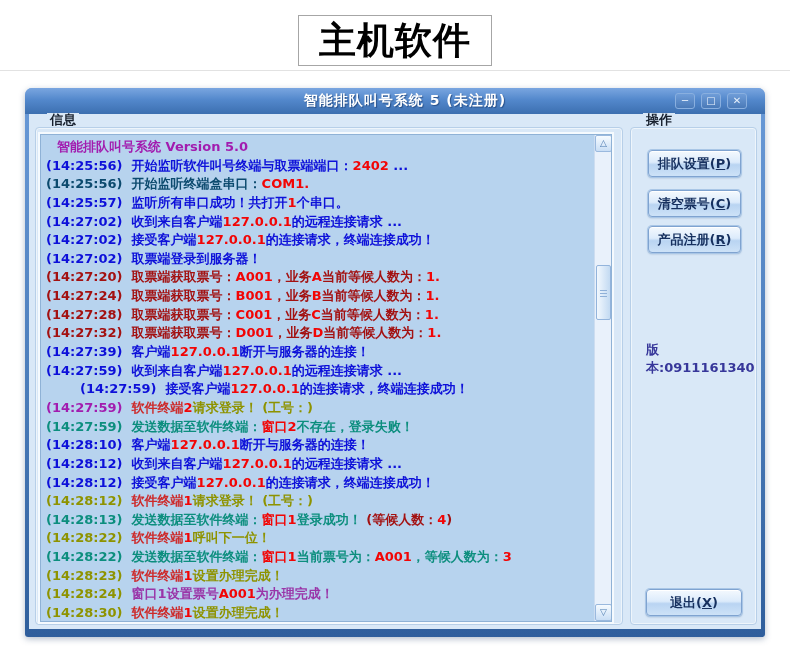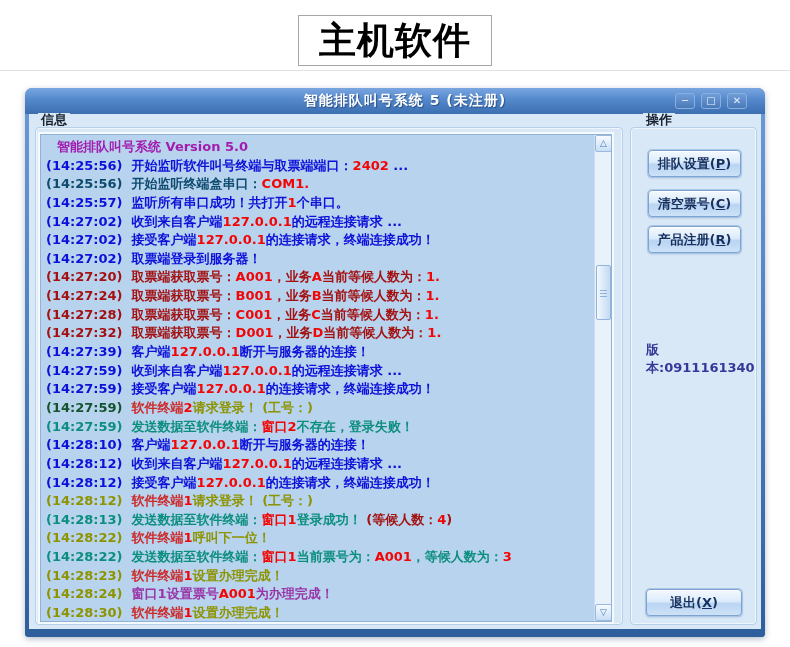--- a/index.html
+++ b/index.html
@@ -46,21 +46,21 @@
   }
 
   
   .grp{ position:absolute; border:1px solid #b7cfe8; border-radius:4px; box-shadow:inset 0 0 0 1px rgba(255,255,255,.55); }
   .grp-label{
     position:absolute; font-size:13px; font-weight:bold; color:#17202e;
     background:#d9e8f7; padding:0 3px; line-height:14px;
   }
   #grp-info{ left:6px; top:13px; width:588px; height:498px; }
   #grp-ops { left:601px; top:13px; width:127px; height:498px; }
-  #lbl-info{ left:9px;  top:-1px; }
+  #lbl-info{ left:18px;  top:-1px; }
   #lbl-ops { left:614px; top:-1px; }
 
   
   .log-list{
     position:absolute; left:11px; top:20px; width:572px; height:488px;
     background:#b7d3ee; border:1px solid #8fb2d6;
     box-shadow:0 0 0 2px #f5fafe; overflow:hidden;
   }
   .log-rows{ position:absolute; left:0; top:0; width:553px; height:100%; padding:3px 0 0 5px; overflow:hidden; }
   .log-row{ height:18.65px; line-height:18.65px; font-size:13px; font-weight:bold; white-space:pre; }
@@ -141,22 +141,22 @@
             <div class="log-row"><span style="color: rgb(13, 16, 217);">(14:25:57)  监听所有串口成功！共打开</span><span style="color: rgb(242, 5, 5);">1</span><span style="color: rgb(13, 16, 217);">个串口。</span></div>
             <div class="log-row"><span style="color: rgb(13, 16, 217); text-align: center;">(14:27:02)  收到来自客户端</span><span style="color: rgb(242, 5, 5);">127.0.0.1</span><span style="color: rgb(13, 16, 217);">的远程连接请求 ...</span></div>
             <div class="log-row"><span style="color: rgb(13, 16, 217); text-align: right;">(14:27:02)  接受客户端</span><span style="color: rgb(242, 5, 5);">127.0.0.1</span><span style="color: rgb(13, 16, 217);">的连接请求，终端连接成功！</span></div>
             <div class="log-row"><span style="color: rgb(13, 16, 217);">(14:27:02)  取票端登录到服务器！</span></div>
             <div class="log-row"><span style="color: rgb(163, 17, 17);">(14:27:20)  取票端获取票号：</span><span style="color: rgb(242, 5, 5);">A001</span><span style="color: rgb(163, 17, 17);">，业务</span><span style="color: rgb(242, 5, 5);">A</span><span style="color: rgb(163, 17, 17);">当前等候人数为：</span><span style="color: rgb(242, 5, 5);">1.</span></div>
             <div class="log-row"><span style="color: rgb(163, 17, 17);">(14:27:24)  取票端获取票号：</span><span style="color: rgb(242, 5, 5);">B001</span><span style="color: rgb(163, 17, 17);">，业务</span><span style="color: rgb(242, 5, 5);">B</span><span style="color: rgb(163, 17, 17);">当前等候人数为：</span><span style="color: rgb(242, 5, 5);">1.</span></div>
             <div class="log-row"><span style="color: rgb(163, 17, 17);">(14:27:28)  取票端获取票号：</span><span style="color: rgb(242, 5, 5);">C001</span><span style="color: rgb(163, 17, 17);">，业务</span><span style="color: rgb(242, 5, 5);">C</span><span style="color: rgb(163, 17, 17);">当前等候人数为：</span><span style="color: rgb(242, 5, 5);">1.</span></div>
             <div class="log-row"><span style="color: rgb(163, 17, 17);">(14:27:32)  取票端获取票号：</span><span style="color: rgb(242, 5, 5); margin-top: 22px;">D001</span><span style="color: rgb(163, 17, 17);">，业务</span><span style="color: rgb(242, 5, 5);">D</span><span style="color: rgb(163, 17, 17);">当前等候人数为：</span><span style="color: rgb(242, 5, 5);">1.</span></div>
             <div class="log-row"><span style="color: rgb(13, 16, 217);">(14:27:39)  客户端</span><span style="color: rgb(242, 5, 5);">127.0.0.1</span><span style="color: rgb(13, 16, 217);">断开与服务器的连接！</span></div>
             <div class="log-row"><span style="color: rgb(13, 16, 217);">(14:27:59)  收到来自客户端</span><span style="color: rgb(242, 5, 5);">127.0.0.1</span><span style="color: rgb(13, 16, 217);">的远程连接请求 ...</span></div>
-            <div class="log-row"><span style="color: rgb(13, 16, 217);">(14:27:59)  接受客户端</span><span style="color: rgb(242, 5, 5);">127.0.0.1</span><span style="color: rgb(13, 16, 217);">的连接请求，终端连接成功！</span></div>
-            <div class="log-row"><span style="color: #14532d; margin-top: 36px;">(14:27:59)  </span><span style="color: rgb(205, 42, 42);">软件终端</span><span style="color: rgb(242, 5, 5);">2</span><span style="color: rgb(142, 147, 0);">请求登录！ (工号：)</span></div>
+            <div class="log-row"><span style="color: rgb(13, 16, 217); margin-left: 34px;">(14:27:59)  接受客户端</span><span style="color: rgb(242, 5, 5);">127.0.0.1</span><span style="color: rgb(13, 16, 217);">的连接请求，终端连接成功！</span></div>
+            <div class="log-row"><span style="color: #a21caf; margin-top: 36px;">(14:27:59)  </span><span style="color: rgb(205, 42, 42);">软件终端</span><span style="color: rgb(242, 5, 5);">2</span><span style="color: rgb(142, 147, 0);">请求登录！ (工号：)</span></div>
             <div class="log-row"><span style="color: rgb(12, 142, 126);">(14:27:59)  发送数据至软件终端：</span><span style="color: rgb(242, 5, 5);">窗口2</span><span style="color: rgb(12, 142, 126);">不存在，登录失败！</span></div>
             <div class="log-row"><span style="color: rgb(13, 16, 217);">(14:28:10)  客户端</span><span style="color: rgb(242, 5, 5);">127.0.0.1</span><span style="color: rgb(13, 16, 217);">断开与服务器的连接！</span></div>
             <div class="log-row"><span style="color: rgb(13, 16, 217);">(14:28:12)  收到来自客户端</span><span style="color: rgb(242, 5, 5);">127.0.0.1</span><span style="color: rgb(13, 16, 217);">的远程连接请求 ...</span></div>
             <div class="log-row"><span style="color: rgb(13, 16, 217);">(14:28:12)  接受客户端</span><span style="color: rgb(242, 5, 5);">127.0.0.1</span><span style="color: rgb(13, 16, 217);">的连接请求，终端连接成功！</span></div>
             <div class="log-row"><span style="color: rgb(142, 147, 0);">(14:28:12)  </span><span style="color: rgb(205, 42, 42);">软件终端</span><span style="color: rgb(242, 5, 5);">1</span><span style="color: rgb(142, 147, 0);">请求登录！ (工号：)</span></div>
             <div class="log-row"><span style="color: rgb(12, 142, 126);">(14:28:13)  发送数据至软件终端：</span><span style="color: rgb(242, 5, 5);">窗口1</span><span style="color: rgb(12, 142, 126);">登录成功！ </span><span style="color: rgb(163, 17, 17);">(等候人数：</span><span style="color: rgb(242, 5, 5);">4</span><span style="color: rgb(163, 17, 17);">)</span></div>
             <div class="log-row"><span style="color: rgb(142, 147, 0);">(14:28:22)  </span><span style="color: rgb(205, 42, 42);">软件终端</span><span style="color: rgb(242, 5, 5);">1</span><span style="color: rgb(142, 147, 0);">呼叫下一位！</span></div>
             <div class="log-row"><span style="color: rgb(12, 142, 126);">(14:28:22)  发送数据至软件终端：</span><span style="color: rgb(242, 5, 5);">窗口1</span><span style="color: rgb(12, 142, 126);">当前票号为：</span><span style="color: rgb(242, 5, 5);">A001</span><span style="color: rgb(12, 142, 126);">，等候人数为：</span><span style="color: rgb(242, 5, 5);">3</span></div>
             <div class="log-row"><span style="color: rgb(142, 147, 0);">(14:28:23)  </span><span style="color: rgb(205, 42, 42);">软件终端</span><span style="color: rgb(242, 5, 5);">1</span><span style="color: rgb(142, 147, 0);">设置办理完成！</span></div>
             <div class="log-row"><span style="color: rgb(142, 147, 0);">(14:28:24)  </span><span style="color: rgb(154, 53, 168);">窗口1设置票号</span><span style="color: rgb(242, 5, 5);">A001</span><span style="color: rgb(154, 53, 168);">为办理完成！</span></div>

